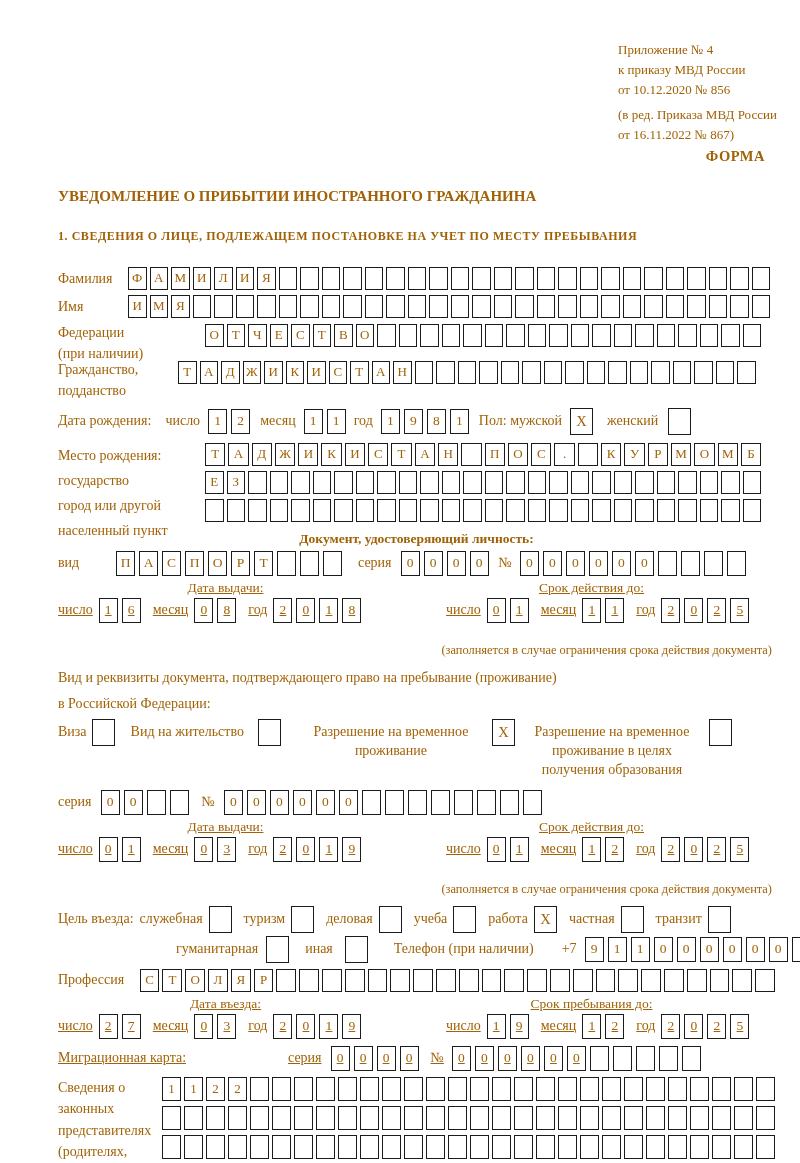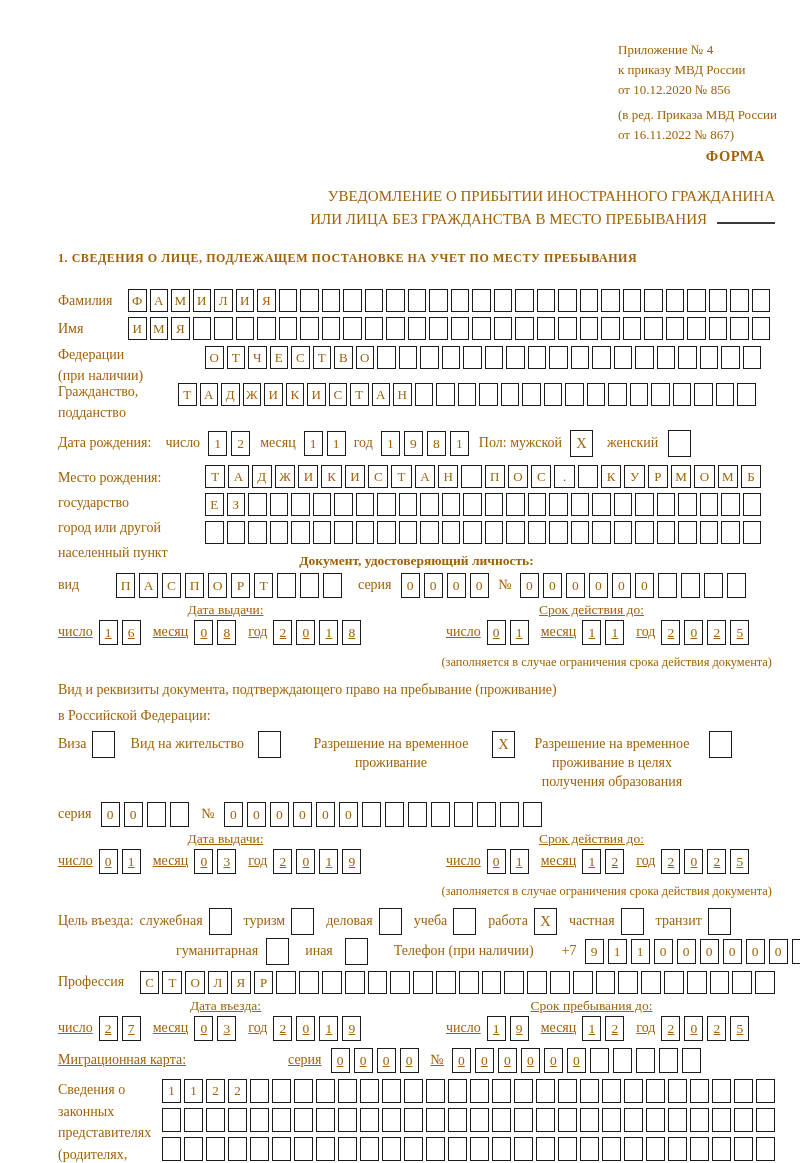--- a/index.html
+++ b/index.html
@@ -10,21 +10,21 @@
     font-family:"Liberation Serif","DejaVu Serif",serif;
   }
   
   .appendix { position:absolute; top:40px; left:618px; font-size:13px; line-height:1.52; }
   .appendix .gap { margin-top:6px; }
   .forma { position:absolute; top:148px; left:565px; width:200px; text-align:right;
            font-weight:bold; font-size:14.5px; letter-spacing:.5px; }
 
   .content { padding:185px 25px 0 58px; }
 
-  .title { text-align:right; font-weight:normal; font-size:15px; line-height:1.5; }
+  .title { text-align:left; font-weight:bold; font-size:15px; line-height:1.5; }
   .blank-line { display:inline-block; width:58px; border-bottom:2px solid #3a3a3a; margin-left:10px; }
 
   .sec-heading { margin-top:21px; font-weight:bold; font-size:12px; letter-spacing:.55px; white-space:nowrap; }
 
   .row { display:flex; align-items:flex-start; }
   .lbl { font-size:14px; line-height:1.35; white-space:nowrap; }
 
   .cells { display:flex; gap:3px; }
   .cell { flex:none; width:18.5px; height:23px; border:1.5px solid #1b1b1b; background:#fff;
           display:flex; align-items:center; justify-content:center; font-size:13px; }
@@ -54,21 +54,21 @@
 
   .r-vid { margin-top:4px; align-items:center; }
 
   .date-pair { display:flex; margin-top:4px;text-decoration:underline; }
   .dp-left  { width:350px; }
   .dp-right { flex:1; }
   .dp-header { text-align:center; font-size:13.5px; }
   .date-line { display:flex; align-items:center; margin-top:2px; }
   .date-line .lbl { margin-right:6px; }
   .date-line .grp { margin-right:12px; }
-  .fill-note { text-align:right; font-size:12.4px; margin-top:10px; padding-right:3px; }
+  .fill-note { text-align:right; font-size:12.4px; margin-top:20px; padding-right:3px; }
 
   .res-intro { margin-top:7px; font-size:14px; line-height:26px; }
 
   .chk-row { margin-top:2px; }
   .chk-opt { display:flex; align-items:flex-start; }
   .chk-opt .txt { font-size:14px; line-height:19px; text-align:center; padding-top:3px; }
 
   .r-series { margin-top:11px; align-items:center; }
   .r-goal   { margin-top:9px;  align-items:center; }
   .r-goal .lbl { margin-right:6px; }
@@ -94,21 +94,20 @@
     <div>от 10.12.2020 № 856</div>
     <div class="gap">(в ред. Приказа МВД России</div>
     <div>от 16.11.2022 № 867)</div>
   </div>
   <div class="forma">ФОРМА</div>
 
   <div class="content">
 
     <div class="title">
       <div>УВЕДОМЛЕНИЕ О ПРИБЫТИИ ИНОСТРАННОГО ГРАЖДАНИНА</div>
-      <div><span>ИЛИ ЛИЦА БЕЗ ГРАЖДАНСТВА В МЕСТО ПРЕБЫВАНИЯ</span><span class="blank-line"></span></div>
     </div>
 
     <div class="sec-heading">1. СВЕДЕНИЯ О ЛИЦЕ, ПОДЛЕЖАЩЕМ ПОСТАНОВКЕ НА УЧЕТ ПО МЕСТУ ПРЕБЫВАНИЯ</div>
 
     <div class="row r-surname">
       <div class="lbl lbl-col">Фамилия</div>
       <div class="cells">
           <div class="cell">Ф</div>
           <div class="cell">А</div>
           <div class="cell">М</div>

